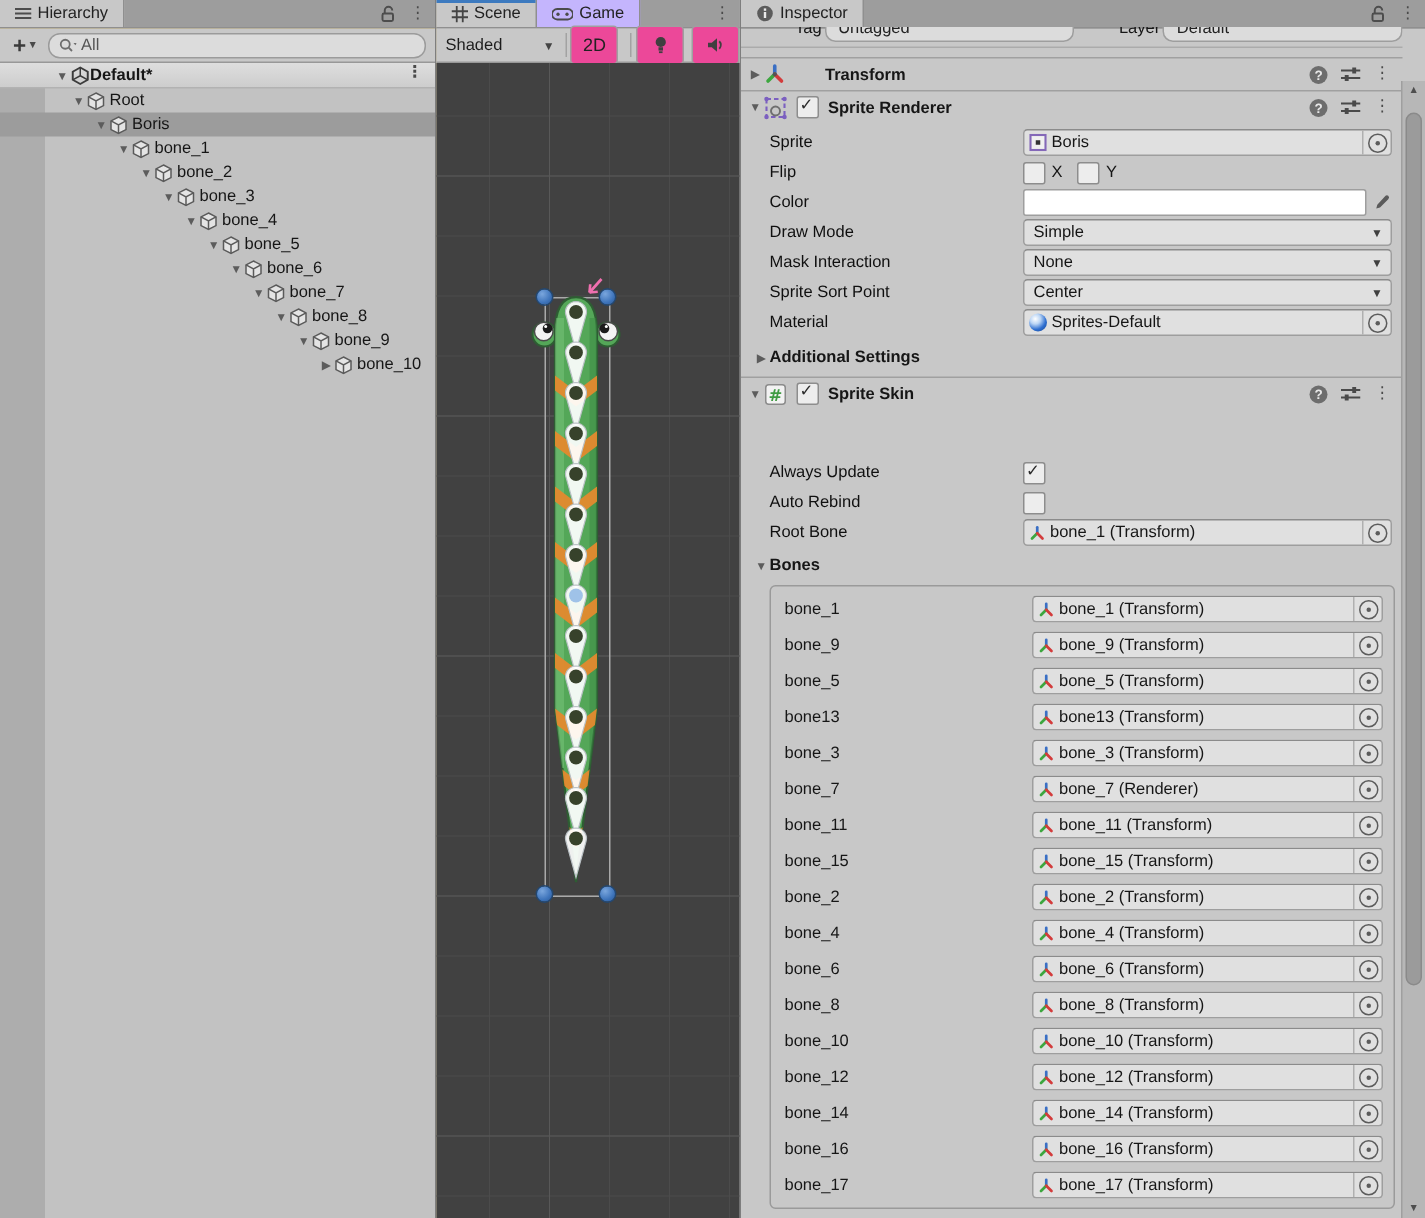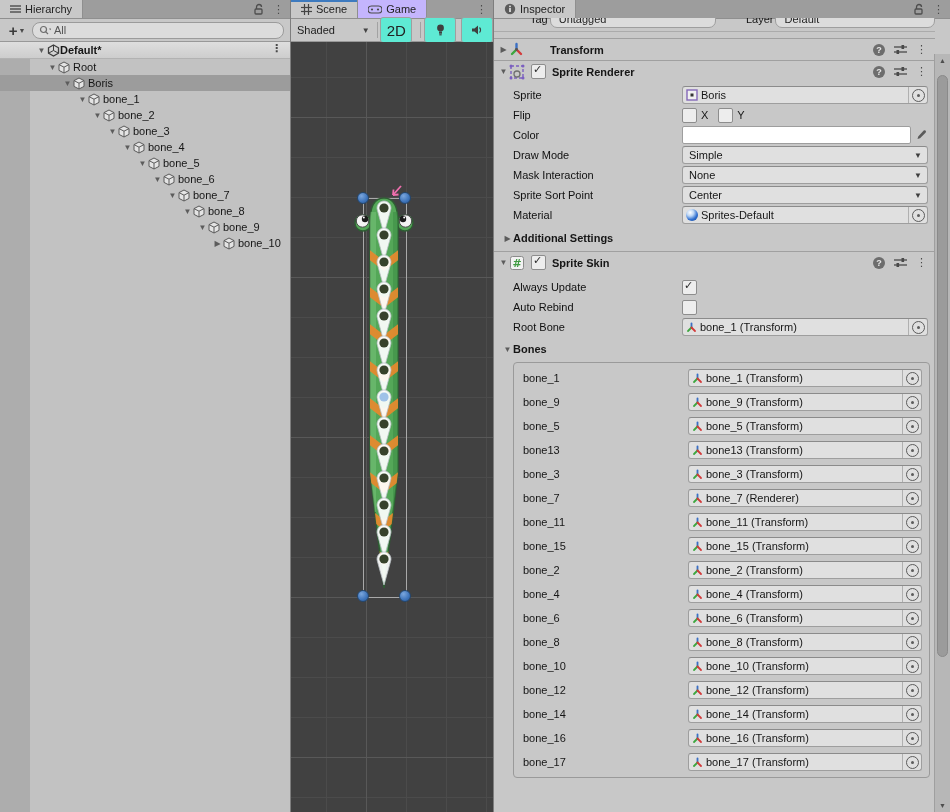--- a/index.html
+++ b/index.html
@@ -29,21 +29,21 @@
   .scene-row .kebab{position:absolute;right:8px;top:1px;}
   .trow{position:relative;height:16px;display:flex;align-items:center;}
   .trow.selected{background:#9c9c9c;}
   .trow .lbl{margin-left:3px;}
   .cube-ic,.unity-ic{flex:0 0 auto;display:inline-flex;}
   
   .scenepanel{width:202px;flex:0 0 auto;position:relative;border-right:1px solid #7e7e7e;display:flex;flex-direction:column;background:#c8c8c8;}
   .shaded-dd{display:flex;align-items:center;width:112px;padding:0 4px 0 6px;height:100%;color:#1d1d1d;}
   .shaded-dd .caret{margin-left:auto;font-size:8px;color:#444;}
   .tb-sep{width:1px;height:16px;background:#a2a2a2;margin:0 3px;}
-  .tb-btn{height:16px;min-width:22px;padding:4px 4px;background:#5eead4;border:1px solid #9f9f9f;border-radius:3px;display:flex;align-items:center;justify-content:center;font-size:15px;color:#222;margin-right:5px;}
+  .tb-btn{height:16px;min-width:22px;padding:4px 4px;background:#ec4899;border:1px solid #9f9f9f;border-radius:3px;display:flex;align-items:center;justify-content:center;font-size:12px;color:#222;margin-right:5px;}
   .viewport{position:relative;flex:1;overflow:hidden;background-color:#414141;
     background-image:
       linear-gradient(#585858 1px, transparent 1px),
       linear-gradient(90deg,#585858 1px, transparent 1px),
       linear-gradient(#4b4b4b 1px, transparent 1px),
       linear-gradient(90deg,#4b4b4b 1px, transparent 1px);
     background-size:160px 160px,160px 160px,40px 40px,40px 40px;
     background-position:75px 75px,75px 75px,35px 35px,35px 35px;}
   .sel-rect{position:absolute;left:72px;top:156px;width:42px;height:398px;border:1px solid #a9a9a9;}
   .handle{position:absolute;width:10px;height:10px;border-radius:50%;background:radial-gradient(circle at 35% 30%,#7aa6dd,#3e74bb 60%,#2b5791);border:1px solid #24476f;}
@@ -612,21 +612,21 @@
                   <line x1="0" y1="8" x2="13" y2="8"></line>
                 </g>
                 <rect x="7.5" y="1" width="2.6" height="4" fill="#4a4a4a"></rect>
                 <rect x="2.5" y="6" width="2.6" height="4" fill="#4a4a4a"></rect>
               </svg>
             </span>
           <span class="kebab">⋮</span>
         </span>
       </div>
 
-      <div style="padding:4px 0 0 0;">
+      <div style="padding:4px 0 0 0;margin-top:28px;">
         <div class="prop-row">
           <span class="prop-label">Always Update</span>
           <span class="checkbox on"></span>
         </div>
         <div class="prop-row">
           <span class="prop-label">Auto Rebind</span>
           <span class="checkbox"></span>
         </div>
         <div class="prop-row">
           <span class="prop-label">Root Bone</span>

